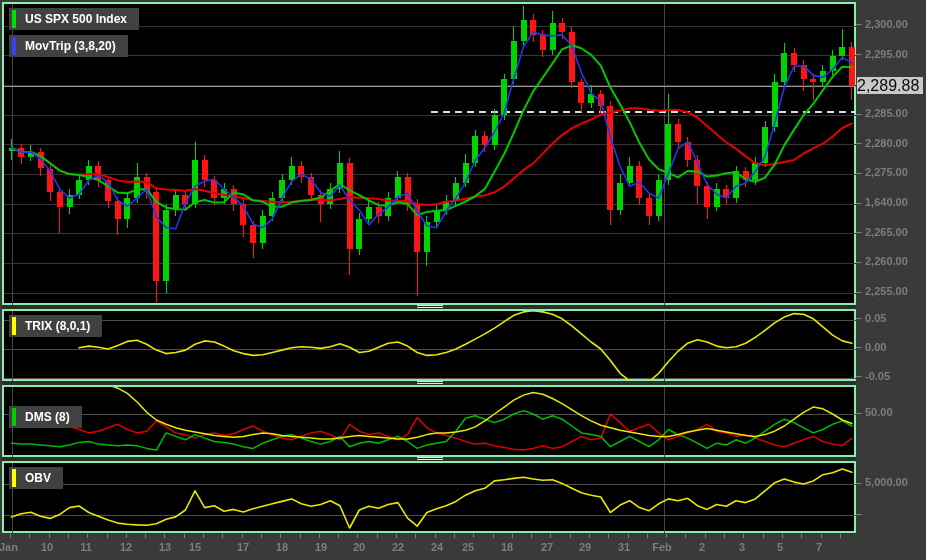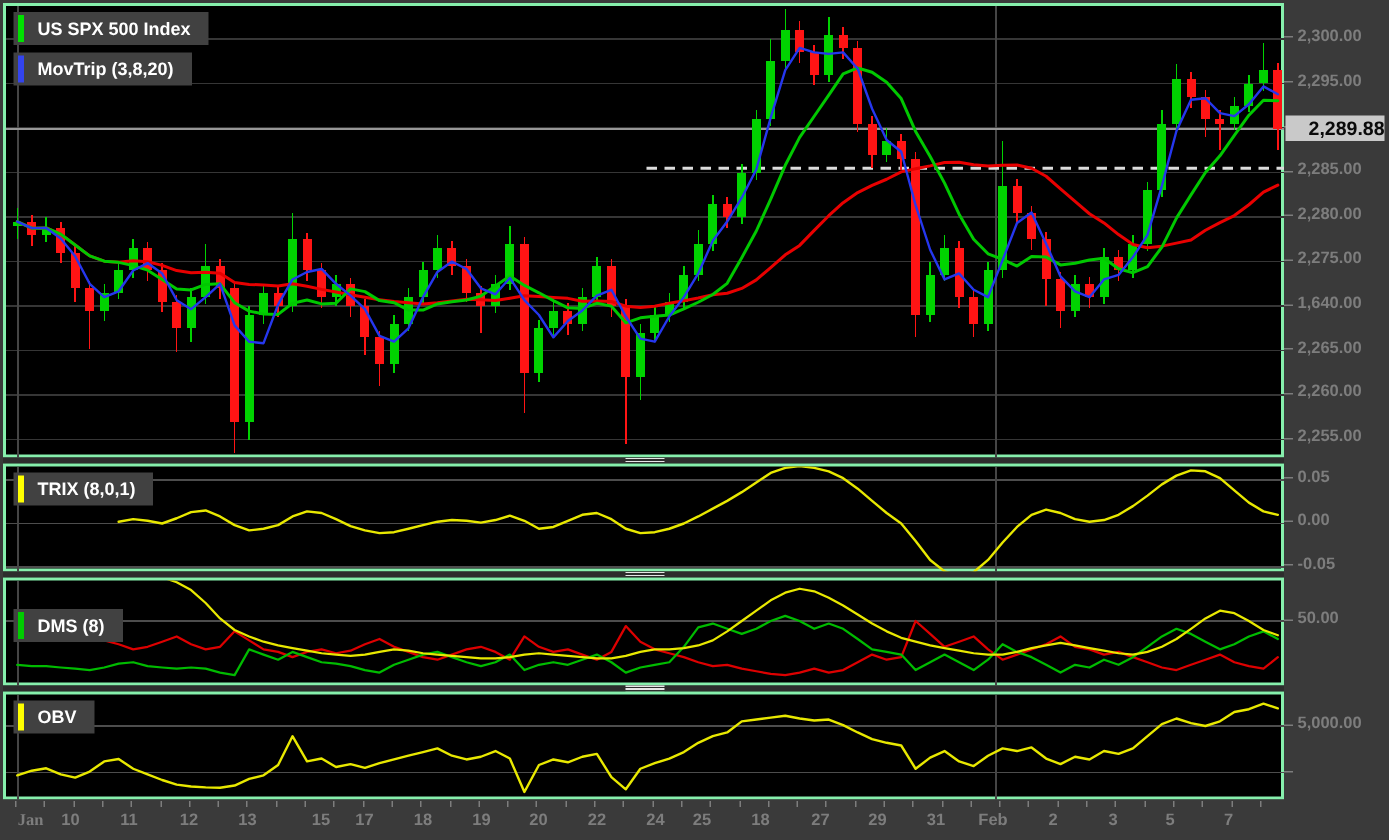--- a/index.html
+++ b/index.html
@@ -14,21 +14,21 @@
   .tile{position:absolute;display:flex;align-items:stretch;background:#414141;height:22px;
         z-index:5;}
   .tile .bar{width:4px;margin:2px 0 2px 3px;}
   .tile .txt{color:#fff;font-size:12px;font-weight:bold;line-height:22px;padding:0 12px 0 9px;
              white-space:nowrap;}
   #price-axis{position:absolute;left:856px;top:0;width:90px;height:560px;background:#3a3a3a;}
   .axlbl{position:absolute;color:#7d7d7d;font-size:11px;font-weight:bold;white-space:nowrap;}
   .tick{position:absolute;background:#7d7d7d;}
   #time-axis{position:absolute;left:0;top:533px;width:926px;height:27px;background:#3a3a3a;}
   #last-badge{position:absolute;left:857px;width:66px;height:17px;background:#c9c9c9;
-              color:#0a0a0a;font-size:13px;font-weight:bold;text-align:right;line-height:17px;
+              color:#0a0a0a;font-size:16px;font-weight:normal;text-align:left;line-height:17px;
               z-index:6;}
 </style>
 </head>
 <body>
 
 <div id="stage">
 
   <div class="panel" id="panel-main" style="top:2px;height:303px;">
     <div class="tile" style="left:5px;top:4px;">
       <div class="bar" style="background:#00e000;"></div>
@@ -365,26 +365,26 @@
       <div class="tick" style="left: 666px; top: 1px; width: 1px; height: 4px;"></div>
       <div class="tick" style="left: 685px; top: 1px; width: 1px; height: 4px;"></div>
       <div class="tick" style="left: 705px; top: 1px; width: 1px; height: 4px;"></div>
       <div class="tick" style="left: 724px; top: 1px; width: 1px; height: 4px;"></div>
       <div class="tick" style="left: 743px; top: 1px; width: 1px; height: 4px;"></div>
       <div class="tick" style="left: 763px; top: 1px; width: 1px; height: 4px;"></div>
       <div class="tick" style="left: 782px; top: 1px; width: 1px; height: 4px;"></div>
       <div class="tick" style="left: 801px; top: 1px; width: 1px; height: 4px;"></div>
       <div class="tick" style="left: 821px; top: 1px; width: 1px; height: 4px;"></div>
       <div class="tick" style="left: 840px; top: 1px; width: 1px; height: 4px;"></div>
-      <div class="axlbl" style="left: -1px; top: 8px; width: 30px; text-align: right; font-family: Liberation Serif, serif;">Jan</div>
+      <div class="axlbl" style="left: -1px; top: 8px; width: 30px; text-align: left;">Jan</div>
       <div class="axlbl" style="left: 32px; top: 8px; width: 30px; text-align: center;">10</div>
       <div class="axlbl" style="left: 71px; top: 8px; width: 30px; text-align: center;">11</div>
       <div class="axlbl" style="left: 111px; top: 8px; width: 30px; text-align: center;">12</div>
       <div class="axlbl" style="left: 150px; top: 8px; width: 30px; text-align: center;">13</div>
-      <div class="axlbl" style="left: 199px; top: 8px; width: 30px; text-align: center;">15</div>
+      <div class="axlbl" style="left: 189px; top: 8px; width: 30px; ">15</div>
       <div class="axlbl" style="left: 228px; top: 8px; width: 30px; text-align: center;">17</div>
       <div class="axlbl" style="left: 267px; top: 8px; width: 30px; text-align: center;">18</div>
       <div class="axlbl" style="left: 306px; top: 8px; width: 30px; text-align: center;">19</div>
       <div class="axlbl" style="left: 344px; top: 8px; width: 30px; text-align: center;">20</div>
       <div class="axlbl" style="left: 383px; top: 8px; width: 30px; text-align: center;">22</div>
       <div class="axlbl" style="left: 422px; top: 8px; width: 30px; text-align: center;">24</div>
       <div class="axlbl" style="left: 453px; top: 8px; width: 30px; text-align: center;">25</div>
       <div class="axlbl" style="left: 492px; top: 8px; width: 30px; text-align: center;">18</div>
       <div class="axlbl" style="left: 532px; top: 8px; width: 30px; text-align: center;">27</div>
       <div class="axlbl" style="left: 570px; top: 8px; width: 30px; text-align: center;">29</div>

